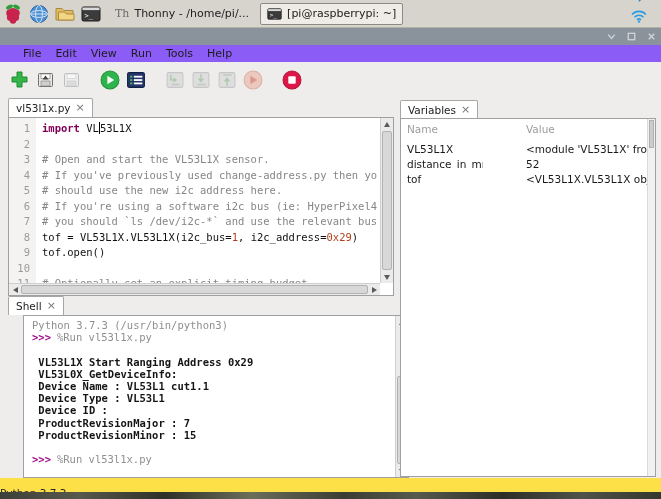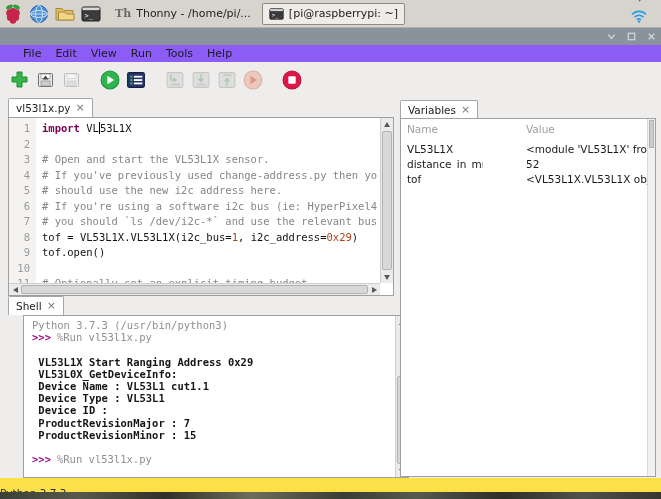--- a/index.html
+++ b/index.html
@@ -128,21 +128,21 @@
   </div>
   <div class="launcher">
     <svg width="20" height="16" viewBox="0 0 20 16">
       <rect x="1" y="1" width="18" height="14" rx="1.5" fill="#3b3b3b" stroke="#1f1f1f"></rect>
       <rect x="1.5" y="1.5" width="17" height="2.6" fill="#d9d9d9"></rect>
       <text x="3.5" y="11.5" font-size="7" fill="#ffffff" font-family="DejaVu Sans Mono, monospace">&gt;_</text>
     </svg>
   </div>
 
   <div class="taskbtn">
-    <span style="font-family:'DejaVu Serif',serif; font-size:11px; color:#6b6b6b; font-weight:bold;">Th</span>
+    <span style="font-family:'DejaVu Serif',serif; font-size:11px; color:#6b6b6b; font-weight:normal;">Th</span>
     <span class="lbl">Thonny - /home/pi/...</span>
   </div>
   <div class="taskbtn pressed">
     <svg width="15" height="12" viewBox="0 0 20 16">
       <rect x="1" y="1" width="18" height="14" rx="1.5" fill="#3b3b3b" stroke="#1f1f1f"></rect>
       <rect x="1.5" y="1.5" width="17" height="2.6" fill="#d9d9d9"></rect>
       <text x="3.5" y="12" font-size="8" fill="#ffffff" font-family="DejaVu Sans Mono, monospace">&gt;_</text>
     </svg>
     <span class="lbl">[pi@raspberrypi: ~]</span>
   </div>

